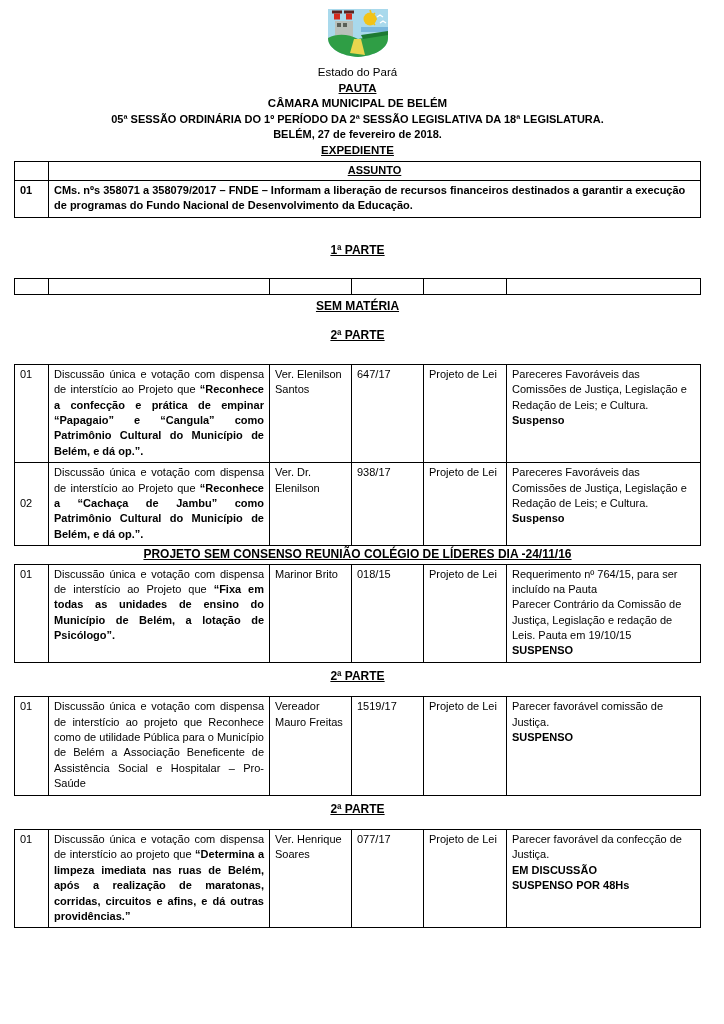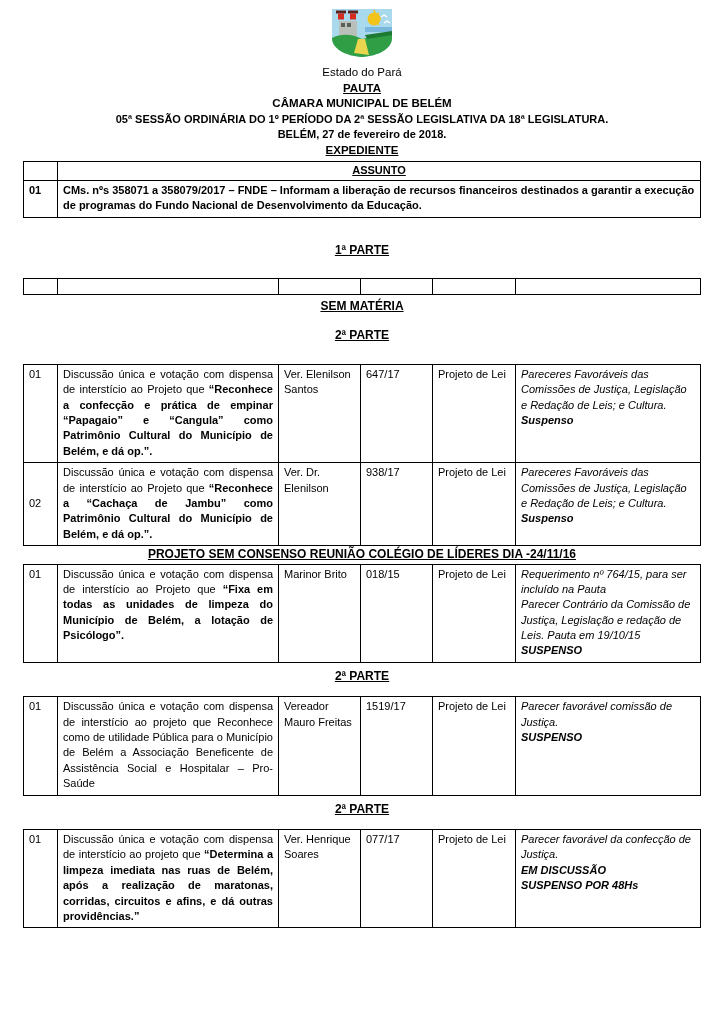--- a/index.html
+++ b/index.html
@@ -2,21 +2,21 @@
 <html><head>
 <meta charset="utf-8">
 <style>
   html,body { margin:0; padding:0; }
   body {
     width:724px; height:1024px;
     background:#ffffff; color:#000;
     font-family:"Liberation Sans", sans-serif;
     overflow:hidden;
   }
-  .page { padding:6px 23px 0 23px; }
+  .page { padding:6px 23px 0 14px; }
   .center { text-align:center; }
   .b { font-weight:700; }
   .u { text-decoration:underline; }
   .logo-wrap { text-align:center; margin:2px 0 3px 0; }
   .hdr-line { font-size:11.5px; line-height:1.28; margin:1px 0; text-align:center; }
   .hdr-sub  { font-size:11px;  line-height:1.3;  margin:1px 0; text-align:center; }
   .section-heading {
     font-size:12px; font-weight:700; text-decoration:underline;
     text-align:center; line-height:1.2;
   }
@@ -29,21 +29,21 @@
     overflow:hidden; word-wrap:break-word;
   }
   col.c-num  { width:34px; }
   col.c-desc { width:221px; }
   col.c-auth { width:82px; }
   col.c-no   { width:72px; }
   col.c-type { width:83px; }
   .cell-desc { text-align:justify; }
   .cell-num  { text-align:left; }
   .v-mid { vertical-align:middle; }
-  .preline { white-space:pre-line;font-style:italic; }
+  .preline { white-space:pre-line; }
   .assunto-head td { padding-top:1px; padding-bottom:1px; }
   .empty-row td { height:13px; padding:1px; }
   
   .m-exped   { margin-top:4px; }
   .m-parte1  { margin:25px 0 21px 0; }
   .m-semmat  { margin:4px 0 15px 0; }
   .m-parte2a { margin:0 0 21px 0; }
   .m-consenso{ margin:1px 0 2px 0; }
   .m-parte2b { margin:6px 0 13px 0; }
   .m-parte2c { margin:6px 0 13px 0; }
@@ -173,21 +173,21 @@
         <col class="c-desc">
         <col class="c-auth">
         <col class="c-no">
         <col class="c-type">
         <col>
       </colgroup>
     <tbody>
         <tr>
       <td class="cell-num">01</td>
       <td class="cell-desc">
-        <span>Discussão única e votação com dispensa de interstício ao Projeto que </span><span class="b">“Fixa em todas as unidades de limpeza do Município de Belém, a lotação de Psicólogo”.</span>
+        <span>Discussão única e votação com dispensa de interstício ao Projeto que </span><span class="b">“Fixa em todas as unidades de ensino do Município de Belém, a lotação de Psicólogo”.</span>
       </td>
       <td>Marinor Brito</td>
       <td>018/15</td>
       <td>Projeto de Lei</td>
       <td>
         <div class="preline">Requerimento nº 764/15, para ser incluído na Pauta
 Parecer Contrário da Comissão de Justiça, Legislação e redação de Leis. Pauta em 19/10/15</div>
         <div class="b preline">SUSPENSO</div>
       </td>
     </tr>

